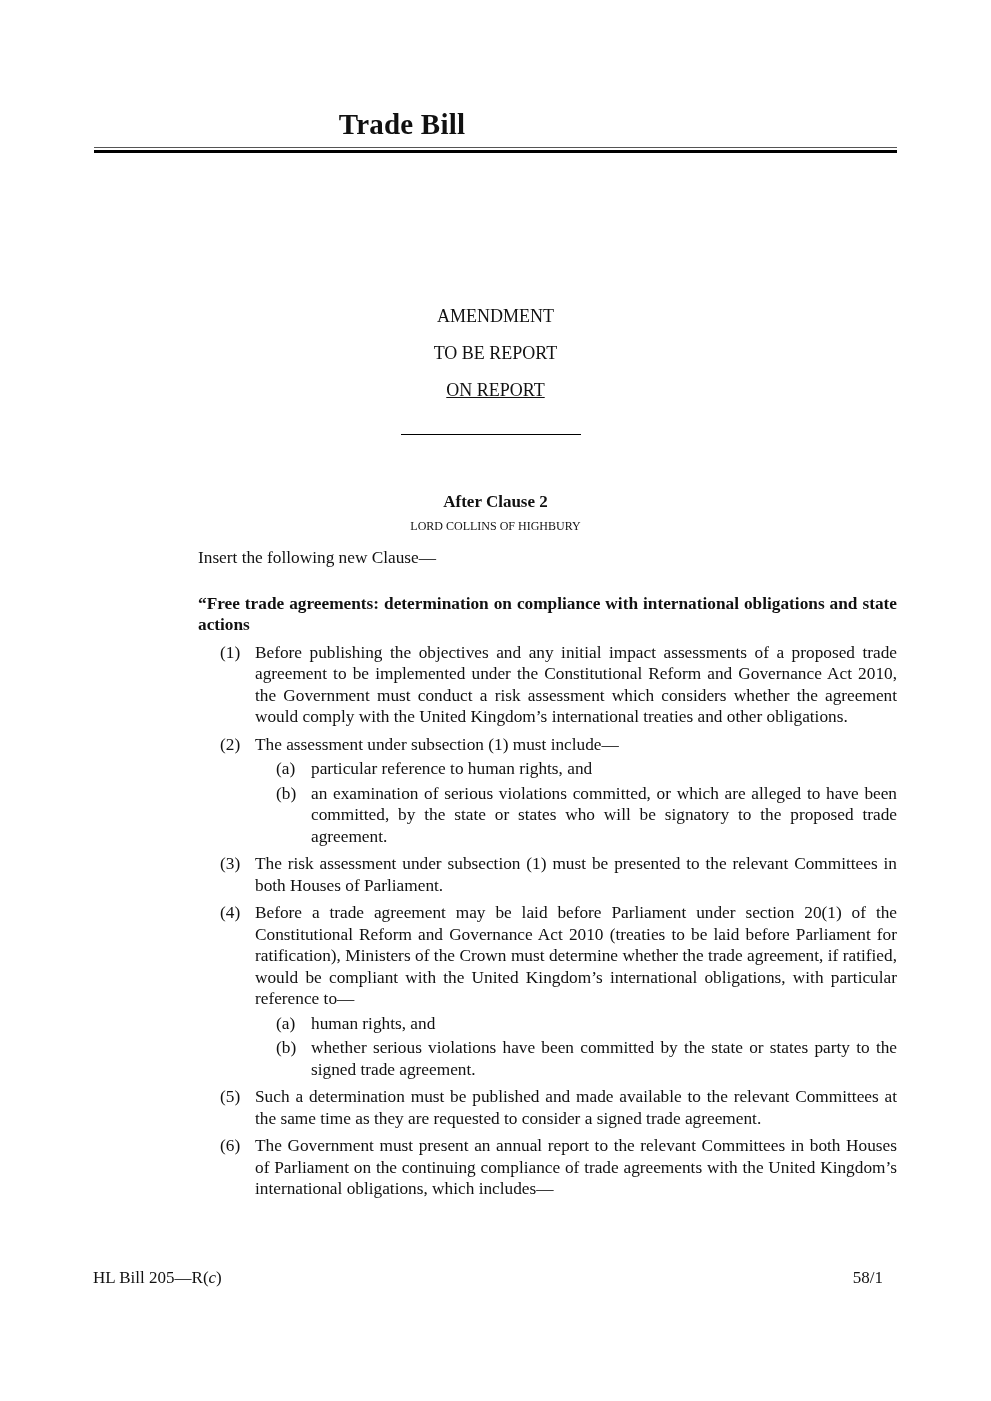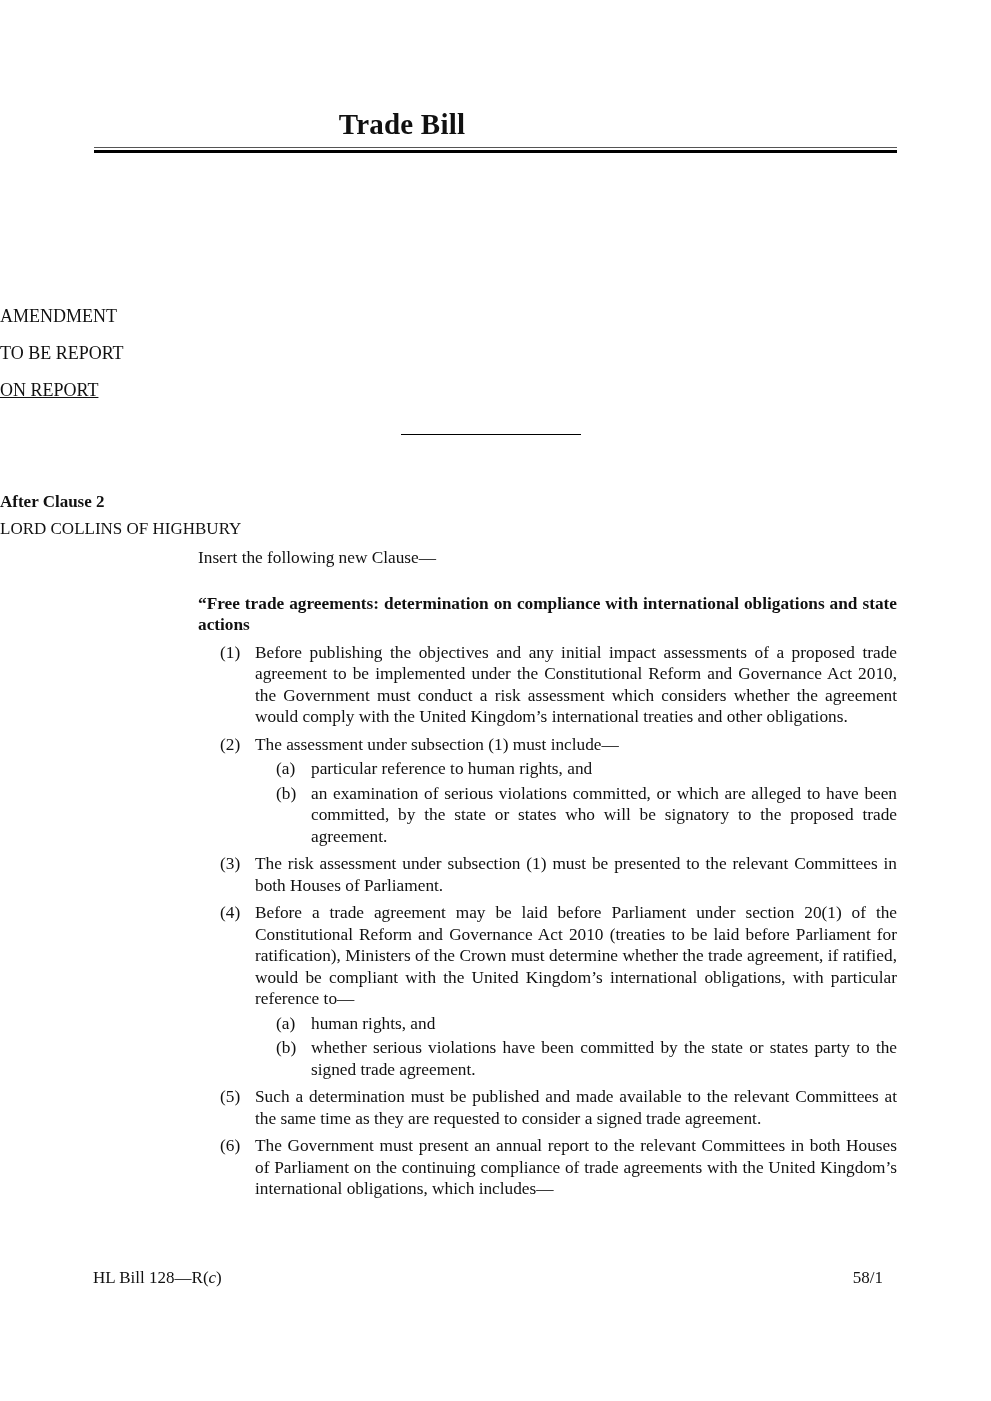--- a/index.html
+++ b/index.html
@@ -2,21 +2,21 @@
 <html><head>
 <meta charset="utf-8">
 <style>
   html, body { margin:0; padding:0; background:#ffffff; }
   body { width:991px; height:1401px; position:relative; overflow:hidden;
          font-family:"Liberation Serif", "DejaVu Serif", serif; color:#111; }
   .title { position:absolute; top:108px; left:0; width:804px; text-align:center;
            font-size:29px; font-weight:bold; letter-spacing:0.2px; }
   .rule-thin { position:absolute; left:94px; width:803px; top:147px; height:1px; background:#555; }
   .rule-thick { position:absolute; left:94px; width:803px; top:150px; height:3px; background:#000; }
-  .center-line { position:absolute; left:0; width:991px; text-align:left; font-size:18px; }
+  .center-line { position:absolute; left:0; width:991px; text-align:center; font-size:18px; }
   .short-rule { position:absolute; left:401px; width:180px; top:434px; height:1px; background:#000; }
   .bold { font-weight:bold;margin-top:16px; }
   .body { position:absolute; left:198px; width:699px; font-size:17.3px; line-height:21.5px; }
   .heading { text-align:justify; text-align-last:left; font-weight:bold; }
   .sub { position:relative; padding-left:57px; text-align:justify; margin-top:6px; }
   .sub .num { position:absolute; left:22px; top:0; }
   .para { position:relative; padding-left:113px; text-align:justify; margin-top:3px; }
   .para .num { position:absolute; left:78px; top:0; }
   .footer { position:absolute; top:1268px; font-size:17px; }
 </style>
@@ -26,21 +26,21 @@
 <div class="title">Trade Bill</div>
 <div class="rule-thin"></div>
 <div class="rule-thick"></div>
 
 <div class="center-line" style="top:306px;">AMENDMENT</div>
 <div class="center-line" style="top:343px;">TO BE REPORT</div>
 <div class="center-line" style="top:380px;text-decoration:underline;">ON REPORT</div>
 <div class="short-rule"></div>
 
 <div class="center-line bold" style="top:476px;font-size:17px;">After Clause 2</div>
-<div class="center-line" style="top:519px;font-size:17px;">LORD COLLINS OF HIGHBURY</div>
+<div class="center-line" style="top:519px;font-size:12px;">LORD COLLINS OF HIGHBURY</div>
 
 <div class="body" style="top:547px;">
   <div>Insert the following new Clause—</div>
   <div class="heading" style="margin-top:24px;">“Free trade agreements: determination on compliance with international obligations and state actions</div>
 
   <div class="sub" style="margin-left: 0px; left: 0px;">
     <span class="num">(1)</span>
     <div>Before publishing the objectives and any initial impact assessments of a proposed trade agreement to be implemented under the Constitutional Reform and Governance Act 2010, the Government must conduct a risk assessment which considers whether the agreement would comply with the United Kingdom’s international treaties and other obligations.</div>
   </div>
 <div class="sub">
@@ -74,14 +74,14 @@
     <div class="sub">
       <span class="num">(5)</span>
       <div>Such a determination must be published and made available to the relevant Committees at the same time as they are requested to consider a signed trade agreement.</div>
     </div>
     <div class="sub">
       <span class="num">(6)</span>
       <div>The Government must present an annual report to the relevant Committees in both Houses of Parliament on the continuing compliance of trade agreements with the United Kingdom’s international obligations, which includes—</div>
     </div>
   </div>
 
-<div class="footer" style="left:93px;"><span>HL Bill 128—R(</span><i>c</i><span>)</span></div>
+<div class="footer" style="left:93px;"><span>HL Bill 205—R(</span><i>c</i><span>)</span></div>
 <div class="footer" style="right:108px;">58/1</div>
 
 </body></html>

